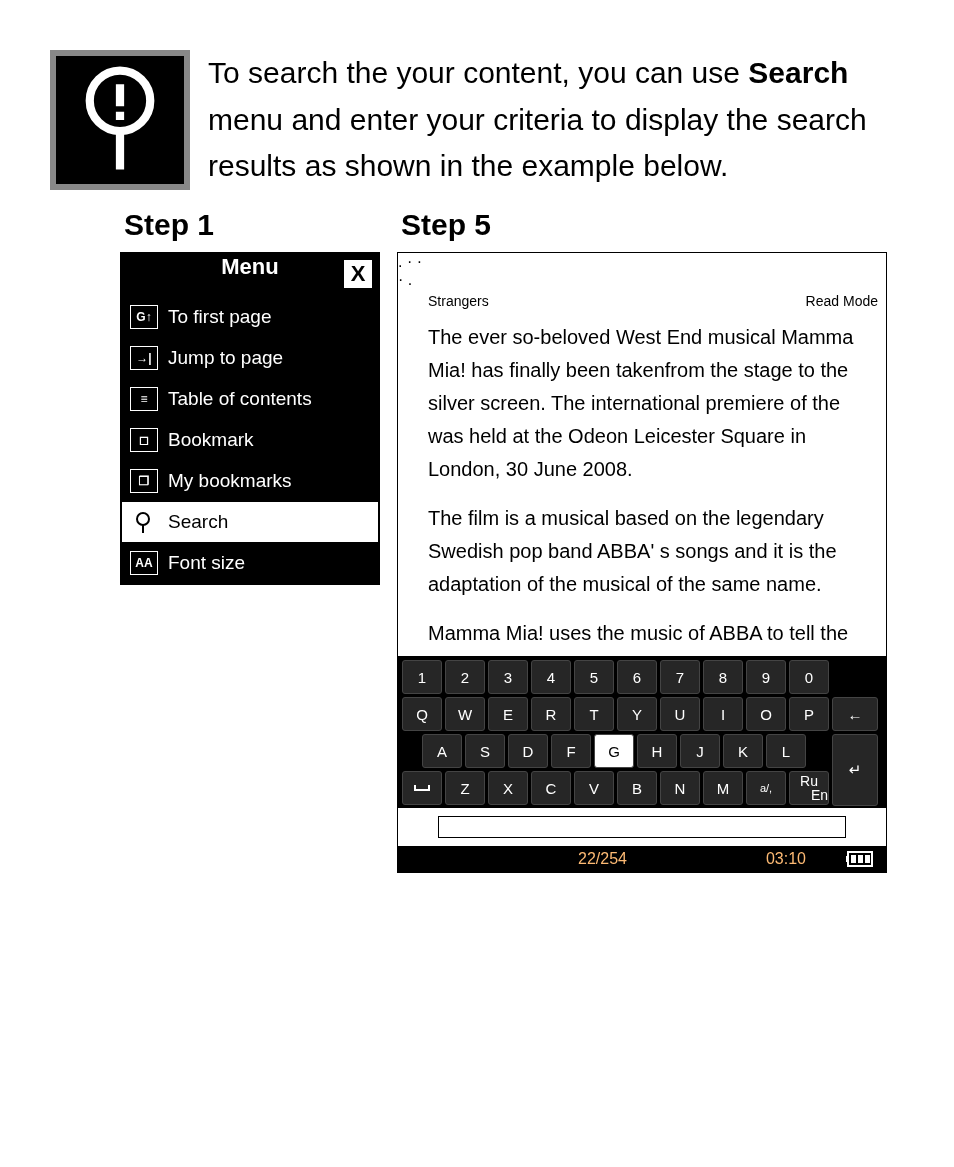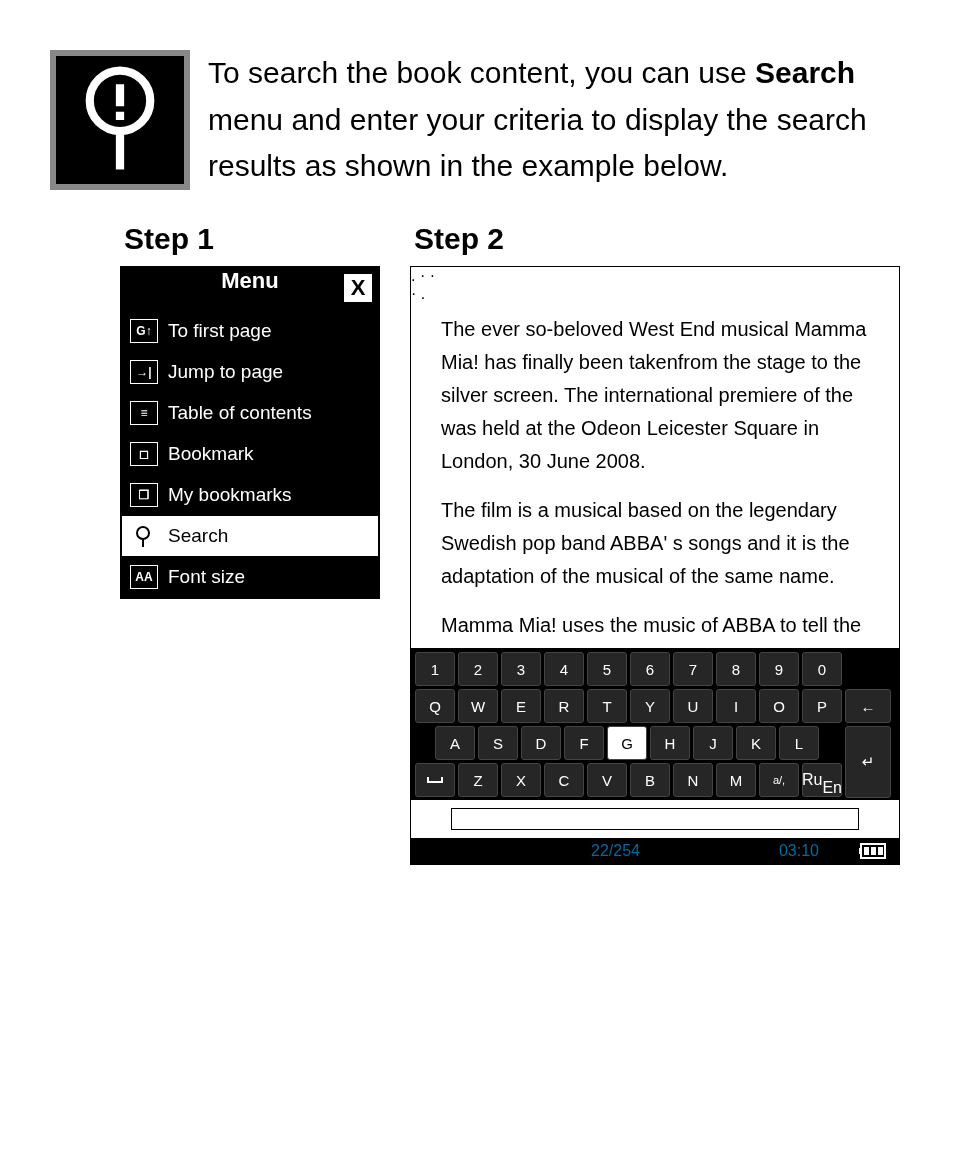--- a/index.html
+++ b/index.html
@@ -13,21 +13,21 @@
   .header-block { display: flex; align-items: flex-start; gap: 18px; }
   .icon-badge {
     width: 140px; height: 140px; background: #000; border: 6px solid #888;
     display:flex; align-items:center; justify-content:center; flex-shrink:0;
   }
   .icon-badge svg { width: 90px; height: 110px; }
   .title { font-size: 40px; font-weight: bold; margin-bottom: 10px; }
   .intro { font-size: 30px; line-height: 1.55; }
   .intro b { font-weight: bold; }
 
-  .steps-row { display:flex; gap: 30px; margin-top: 32px; padding-left:70px;}
+  .steps-row { display:flex; gap: 17px; margin-top: 18px; padding-left:70px;}
   .step-col { display:flex; flex-direction:column; }
   .step-label { font-size: 30px; font-weight:bold; margin-bottom: 10px; padding-left:4px;}
 
   
   .menu-box { width: 260px; border: 2px solid #000; }
   .menu-title {
     background:#000; color:#fff; display:flex; align-items:flex-start; justify-content:center;
     position:relative; height:42px; font-size:22px; font-weight:bold;
   }
   .menu-close {
@@ -65,50 +65,50 @@
   .kbd-row { display:flex; gap:3px; }
   .key {
     background:#262626; color:#fff; border:1px solid #444; border-radius:3px;
     height:34px; display:flex; align-items:center; justify-content:center;
     font-size:15px; font-family: Arial, sans-serif;
   }
   .key.w1 { width:40px; }
   .key.w15 { width:46px; }
   .key.wEnter { width:46px; height:72px; }
   .key.hl { background:#fff; color:#000; }
-  .key.small { font-size:16px; line-height:1; flex-direction:row; }
+  .key.small { font-size:14px; line-height:1; flex-direction:column; }
   .kbd-rows23 { display:flex; gap:3px; }
   .kbd-rows23-left { display:flex; flex-direction:column; gap:3px; }
 
   .search-bar { background:#fff; padding:8px 40px; }
   .search-field { border:1px solid #000; height:22px; width:100%; }
 
   .status {
-    background:#000; color:#0369a1; display:flex; align-items:center; justify-content:flex-end;
+    background:#000; color:#fdba74; display:flex; align-items:center; justify-content:flex-end;
     gap:40px; padding:4px 10px; font-size:16px;
   }
   .status .page { margin-right:auto; margin-left:170px;}
   .batt { display:inline-flex; align-items:center; }
   .batt svg { width:30px; height:16px; }
 </style>
 </head>
 <body>
 
 <div class="header-block">
   <div class="icon-badge">
     <svg viewBox="0 0 60 80">
       <circle cx="30" cy="26" r="22" fill="none" stroke="#fff" stroke-width="6"></circle>
       <rect x="27" y="46" width="6" height="30" fill="#fff"></rect>
       <rect x="27" y="14" width="6" height="16" fill="#fff"></rect>
       <rect x="27" y="34" width="6" height="6" fill="#fff"></rect>
     </svg>
   </div>
   <div style="flex:1">
     <div class="intro">
-      <span>To search the book content, you can use </span><b>Search</b><span> menu and enter your criteria to display the search results as shown in the example below.</span>
+      <span>To search the your content, you can use </span><b>Search</b><span> menu and enter your criteria to display the search results as shown in the example below.</span>
     </div>
   </div>
 </div>
 
 <div class="steps-row">
 
   <div class="step-col">
     <div class="step-label">Step 1</div>
     <div class="menu-box">
       <div class="menu-title">
@@ -145,23 +145,27 @@
         <span>Search</span>
       </div>
       <div class="menu-item">
         <span class="mi-icon">AA</span>
         <span>Font size</span>
       </div>
     </div>
   </div>
 
   <div class="step-col">
-    <div class="step-label">Step 2</div>
+    <div class="step-label">Step 5</div>
     <div class="reader">
       <span class="dots">. · ·<br>· .</span>
+      <div class="reader-top">
+        <span>Strangers</span>
+        <span>Read Mode</span>
+      </div>
       <div class="reader-body">
         <p>The ever so-beloved West End musical Mamma Mia! has finally been takenfrom the stage to the silver screen. The international premiere of the was held at the Odeon Leicester Square in London, 30 June 2008.</p>
         <p>The film is a musical based on the legendary Swedish pop band ABBA'  s songs and it is the adaptation of the musical of the same name.</p>
         <p style="margin-bottom:2px;">Mamma Mia! uses the music of ABBA to tell the</p>
       </div>
 
       <div class="kbd">
         <div class="kbd-row" id="krow1">
             <div class="key w1">1</div>
             <div class="key w1">2</div>

